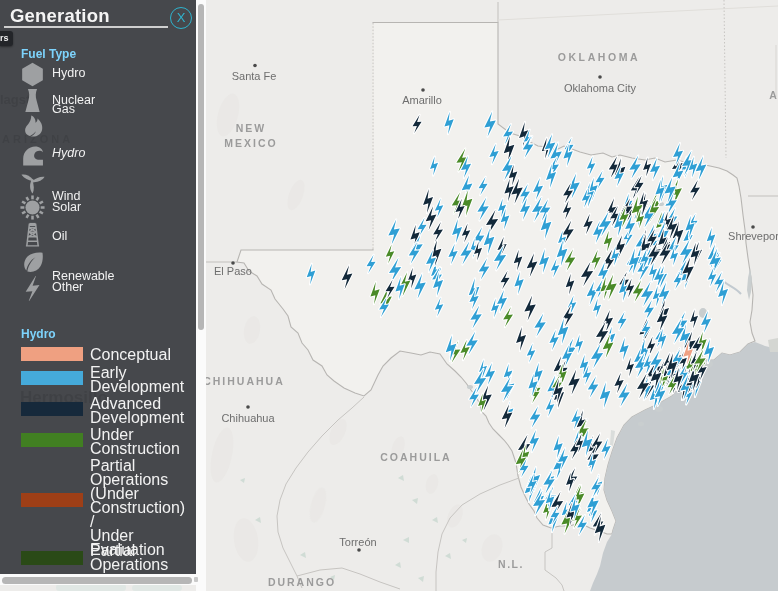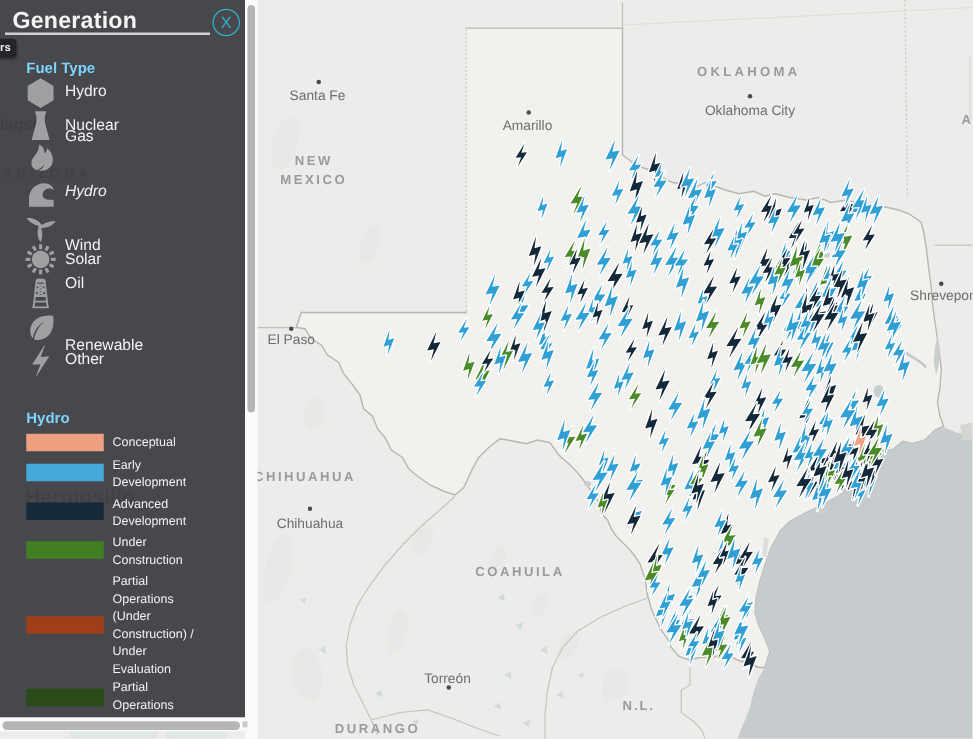--- a/index.html
+++ b/index.html
@@ -7,21 +7,21 @@
 .panel{position:absolute;left:0;top:0;width:196px;height:574px;background:#46484c;color:#f2f2f2;overflow:hidden;}
 .ptitle{position:absolute;left:10px;top:5px;font-size:18.5px;font-weight:bold;color:#f4f4f4;letter-spacing:.2px;}
 .punder{position:absolute;left:4px;top:26px;width:164px;border-bottom:2px solid #cfcfcf;}
 .closex{position:absolute;left:170px;top:7px;width:20px;height:20px;border:1.7px solid #2fb3cd;border-radius:50%;color:#2fb3cd;font-size:13px;line-height:20px;text-align:center;}
 .tab{position:absolute;left:0px;top:31px;width:13px;height:15px;background:#232529;border-radius:0 3px 3px 0;color:#eee;font-size:9px;font-weight:bold;line-height:14px;text-align:left;box-shadow:0 1px 2px rgba(0,0,0,.4);}
 .sechead{position:absolute;left:21px;font-size:12px;font-weight:bold;color:#7dd3fc;}
 .ghost{position:absolute;font-size:11px;font-weight:bold;letter-spacing:3px;color:rgba(0,0,0,0.09);}
 .frow{position:absolute;left:52px;font-size:12.5px;color:#f2f2f2;}
 .ficon{position:absolute;left:20px;width:25px;height:25px;}
 .sw{position:absolute;left:21px;width:62px;height:14px;}
-.slab{position:absolute;left:90px;width:96px;font-size:10px;line-height:14px;color:#f2f2f2;}
+.slab{position:absolute;left:90px;width:96px;font-size:16px;line-height:14px;color:#f2f2f2;}
 .vsb{position:absolute;left:196px;top:0;width:10px;height:591px;background:#fbfbfb;}
 .vthumb{position:absolute;left:197.5px;top:4px;width:6.5px;height:326px;background:#b6b6b6;border-radius:3px;}
 .hsb{position:absolute;left:0;top:574px;width:196px;height:11px;background:#fbfbfb;}
 .hthumb{position:absolute;left:2px;top:576.5px;width:190px;height:7px;background:#b6b6b6;border-radius:3.5px;}
 .stlab{font-size:10.5px;font-weight:bold;letter-spacing:2px;fill:#9b9b9b;}
 .ctlab{font-size:11px;fill:#6e6e6e;}
 </style></head>
 <body>
 <div id="app">
 <svg id="map" width="778" height="591" viewBox="0 0 778 591">
@@ -589,21 +589,21 @@
         </svg></div>
       <div class="frow" style="top: 199.5px;">Solar</div>
       <div class="ficon" style="top: 221.5px;"><svg width="25" height="25" viewBox="0 0 22 22" fill="#9ea0a2">
           <g stroke="#9ea0a2" stroke-width="1.3" fill="none">
             <path d="M8.3,1.5 L6,21 M13.7,1.5 L16,21"></path>
             <path d="M8,5 H14 M7.6,9 H14.4 M7.2,13 H14.8 M6.8,17 H15.2 M5.2,21 H16.8"></path>
             <path d="M8,5 L14.4,9 M14,5 L7.6,9 M7.6,9 L14.8,13 M14.4,9 L7.2,13"></path>
             <rect x="8.3" y="0.8" width="5.4" height="2.8" fill="#9ea0a2" stroke="none"></rect>
           </g>
         </svg></div>
-      <div class="frow" style="top: 219px; text-align: center;">Oil</div>
+      <div class="frow" style="top: 229px; text-align: center;">Oil</div>
       <div class="ficon" style="top: 248.5px;"><svg width="25" height="25" viewBox="0 0 22 22" fill="#9ea0a2">
           <path d="M19.8,3.2 C12.5,2.2 6,5 4.2,10.5 C2.9,14.4 4.3,17.8 5.6,19 C6.2,14.5 9,9.8 13.6,7.2 C9.6,10.8 6.9,15.6 6.5,19.8 C10.6,21 15.6,19.4 18,15.2 C20.3,11.2 20.3,6.6 19.8,3.2 Z"></path>
         </svg></div>
       <div class="frow" style="top: 253px; margin-top: 16px;">Renewable</div>
       <div class="ficon" style="top: 275.5px;"><svg width="25" height="25" viewBox="0 0 22 22" fill="#9ea0a2">
           <path transform="translate(11,11) rotate(-14) scale(1.42)" d="M4.5,-7.8 L-4.6,1.0 L-0.5,1.7 L-4.7,7.8 L4.7,-1.0 L0.5,-1.7 Z"></path>
         </svg></div>
       <div class="frow" style="top: 280px;">Other</div>
       <div class="sw" style="top: 347px; background: rgb(239, 160, 129);"></div>
       <div class="slab" style="top: 348px;">Conceptual</div>

